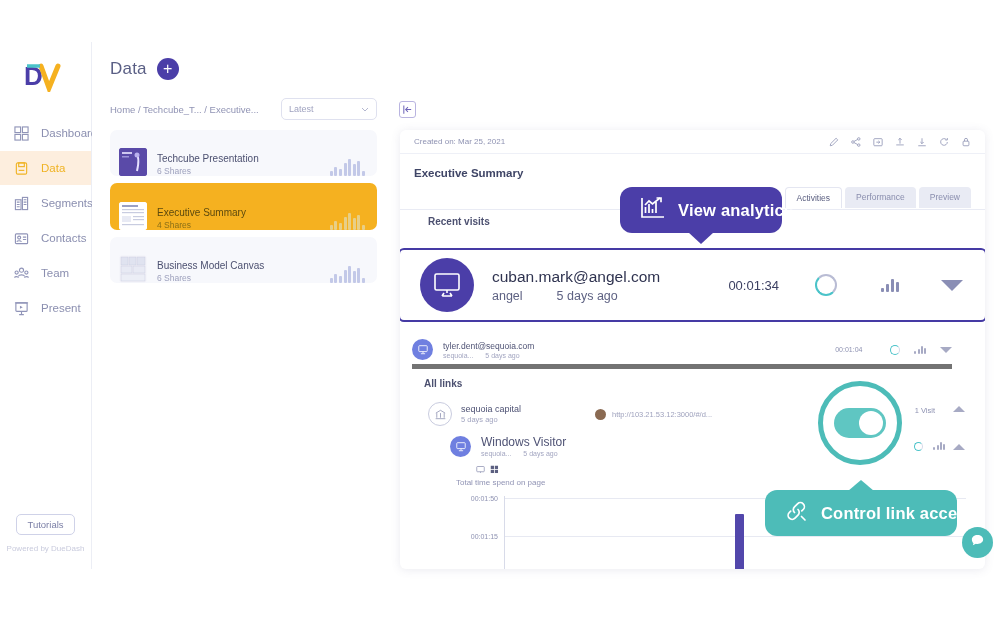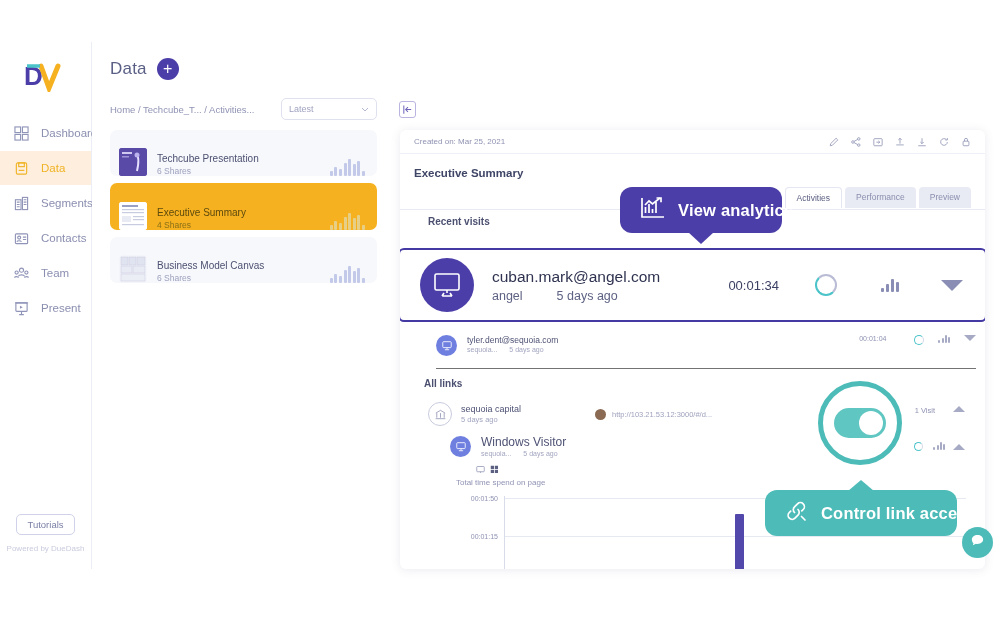--- a/index.html
+++ b/index.html
@@ -101,22 +101,22 @@
   .visit-email { font-size: 15.5px; color:#2f3350; }
   .visit-sub { display:flex; gap: 34px; margin-top: 3px; }
   .visit-sub span { font-size: 12.5px; color:#5e6283; }
   .visit-dur { font-size: 13px; color:#3c4062; margin-right: 18px; }
   .ring { width: 22px; height:22px; border-radius:50%; border:2.2px solid #4ac3c9; border-right-color:#b9bcd4; border-top-color:#b9bcd4; }
   .minibars { display:flex; align-items:flex-end; gap:2px; height:14px; margin: 0 24px 0 26px;}
   .minibars i { width:3px; background:#8a8eb5; border-radius:1px; display:block;}
   .caret-down { width:0;height:0;border-left:11px solid transparent;border-right:11px solid transparent;border-top:11px solid #8a8eb5; cursor:pointer;}
 
   
-  .visit-row2 { position:absolute; left: 36px; top: 205px; width: 540px; height: 34px;
-                display:flex; border-bottom:1px solid #737373; }
+  .visit-row2 { position:absolute; left: 12px; top: 205px; width: 540px; height: 34px;
+                display:flex; align-items:center; border-bottom:5px solid #737373; }
   .avatar-sm { width: 21px; height:21px; border-radius:50%; background:#6f7fe0;
                display:flex;align-items:center;justify-content:center; flex:0 0 21px;}
   .v2-info { margin-left: 10px; flex:1; }
   .v2-email { font-size: 8.5px; color:#4e5274; }
   .v2-sub { display:flex; gap:12px; margin-top:1px; }
   .v2-sub span { font-size:7px; color:#a2a5c0; }
   .v2-dur { font-size:7px; color:#8e92b2; margin-right:28px; }
   .ring-sm { width:10px;height:10px;border-radius:50%;border:1.5px solid #4ac3c9; border-right-color:#d5d8e8;}
   .minibars-sm { display:flex;align-items:flex-end;gap:1.2px;height:8px;margin:0 14px;}
   .minibars-sm i { width:2px;background:#a7aac4;border-radius:1px;display:block;}
@@ -273,21 +273,21 @@
     </div>
   </div>
 
   <div class="left-col">
     <div class="page-title-row">
       <div class="page-title">Data</div>
       <div class="add-btn">+</div>
     </div>
 
     <div class="crumb-row">
-      <div class="crumb">Home / Techcube_T... / Activities...</div>
+      <div class="crumb">Home / Techcube_T... / Executive...</div>
       <div style="display:flex;align-items:center;gap:10px;">
         <div class="select-box">
           <span>Latest</span>
           <span>
             <svg width="8" height="5" viewBox="0 0 8 5" fill="none" stroke="#b4b7d0" stroke-width="1">
                 <path d="M1 1l3 3 3-3"></path>
               </svg>
           </span>
         </div>
       </div>

